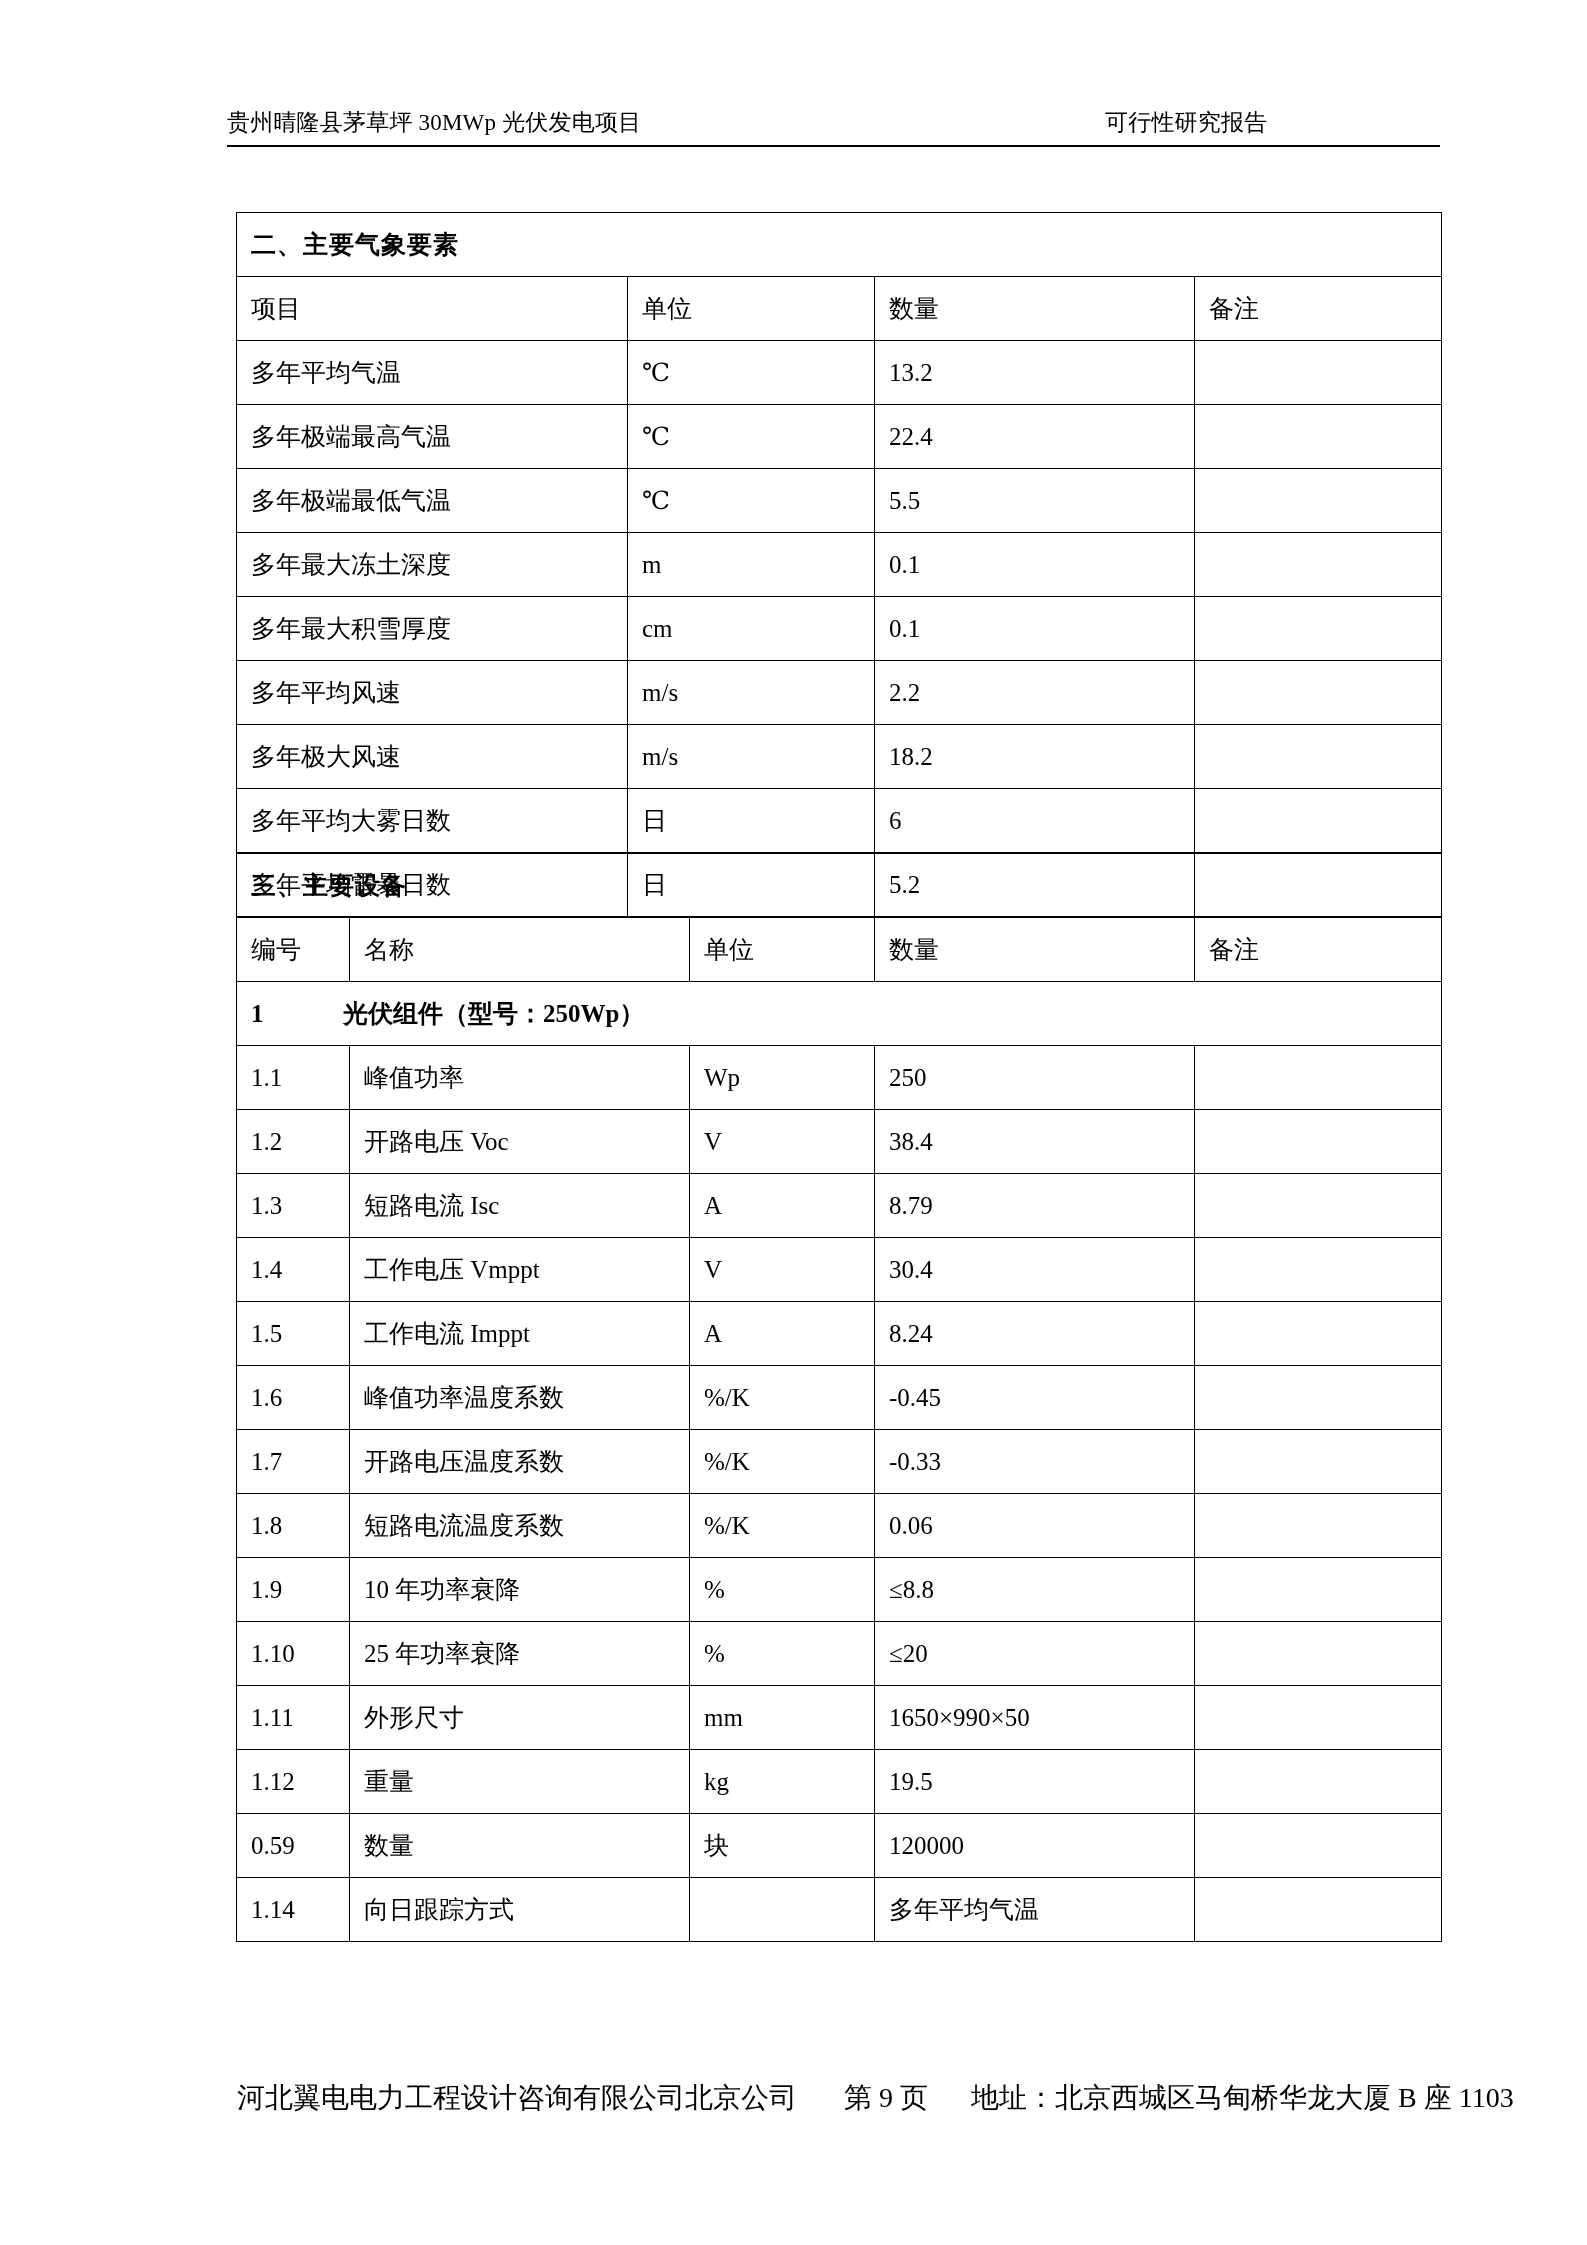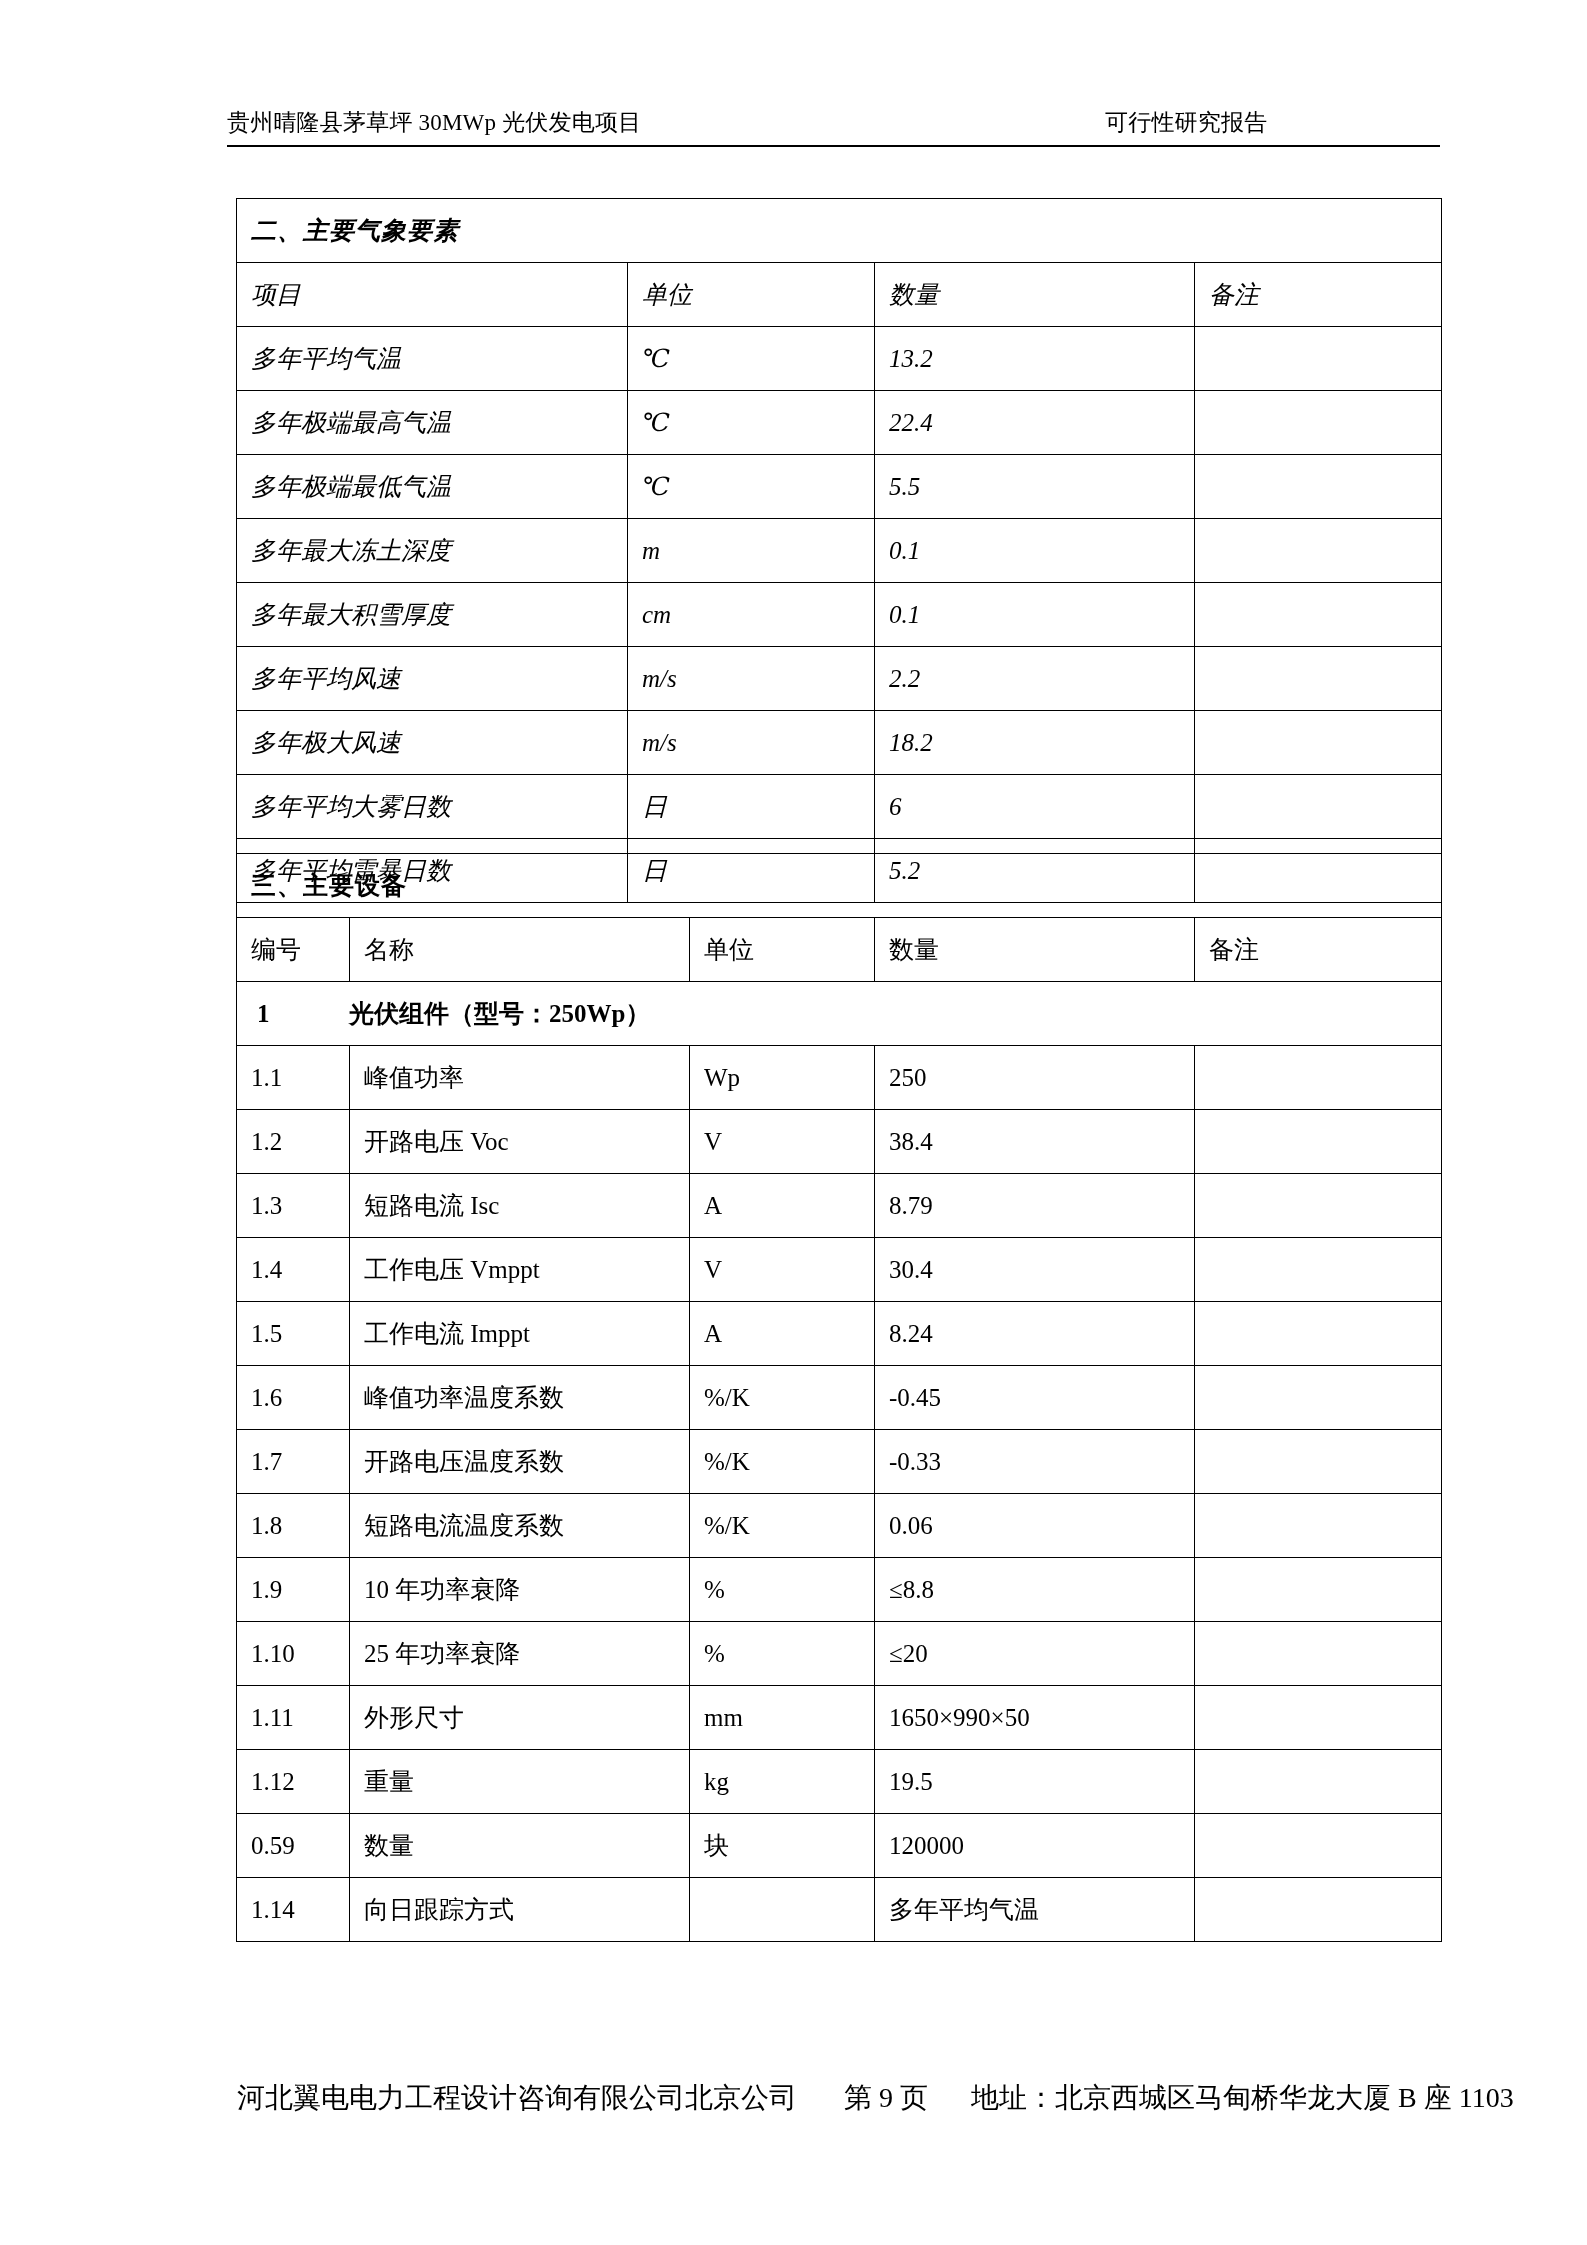--- a/index.html
+++ b/index.html
@@ -58,21 +58,21 @@
 
   
   .tbl {
     position: absolute;
     left: 192px;
     border-collapse: collapse;
     table-layout: fixed;
     width: 1205px;
     font-size: 25px;
   }
-  #tbl-weather { top: 198px; font-style: italic; }
+  #tbl-weather { top: 212px; }
   #tbl-equipment { top: 853px; }
 
   .tbl td {
     border: 1.6px solid #000000;
     padding: 0 14px;
     height: 63px;
     vertical-align: middle;
     line-height: 1.2;
     font-weight: normal;
     overflow: hidden;
@@ -82,21 +82,21 @@
   .section-head td {
     font-weight: bold;
     font-size: 25px;
     letter-spacing: 1px;
   }
 
   .bold-row td {
     font-weight: bold;
   }
   .bold-row .merged-label {
-    padding-left: 20px;
+    padding-left: 14px;
   }
   .merge-inner {
     display: inline-block;
   }
   .merge-inner .num {
     display: inline-block;
     width: 92px;
   }
 
   

